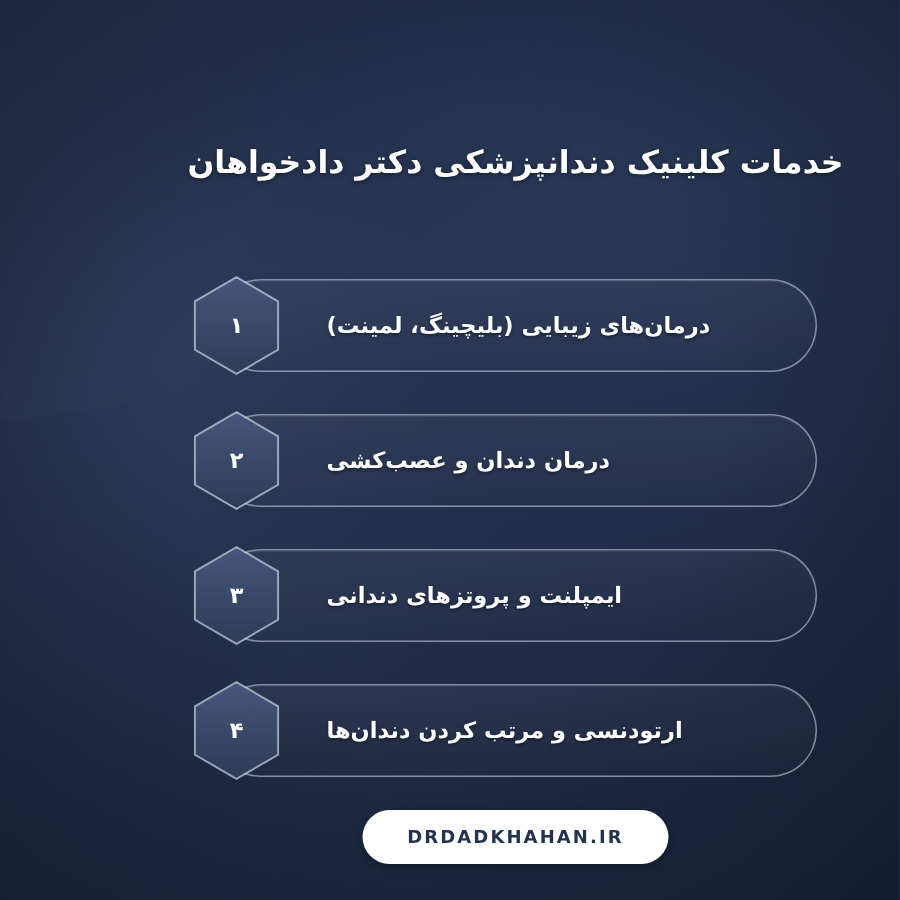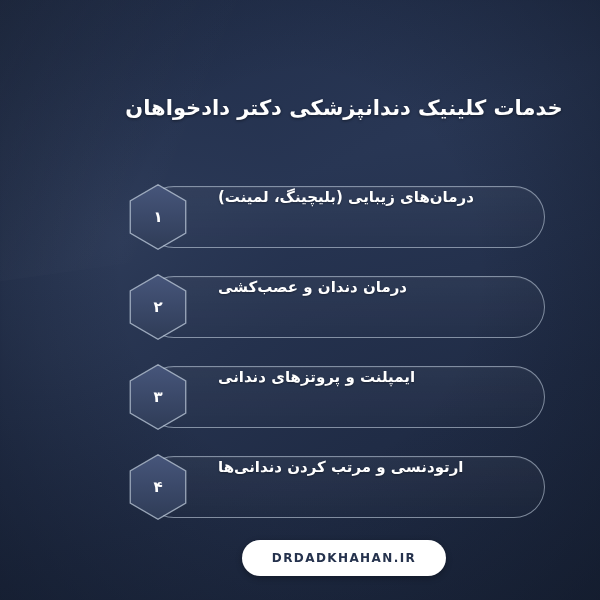--- a/index.html
+++ b/index.html
@@ -94,20 +94,21 @@
   }
 
   .pill {
     position: absolute;
     inset: 0;
     border: 1px solid rgba(206,218,233,0.55);
     border-radius: 31px;
     background: linear-gradient(180deg, rgba(255,255,255,0.045), rgba(255,255,255,0.012));
     box-shadow: inset 0 1px 0 rgba(255,255,255,0.06);
     display: flex;
+    align-items: center;
     justify-content: flex-end;
     padding-right: 26px;
     padding-left: 74px;
     box-sizing: border-box;
   }
 
   .pill-label {
     color: #ffffff;
     font-size: 15px;
     font-weight: bold;
@@ -225,21 +226,21 @@
           <div class="hex-wrap">
             <div class="hex-outer"></div>
             <div class="hex-inner"></div>
           </div>
           <span class="badge-num">۳</span>
         </div>
       </div>
 
       <div class="row">
         <div class="pill">
-          <span class="pill-label">ارتودنسی و مرتب کردن دندانی‌ها</span>
+          <span class="pill-label">ارتودنسی و مرتب کردن دندان‌ها</span>
         </div>
         <div class="badge">
           <div class="hex-wrap">
             <div class="hex-outer"></div>
             <div class="hex-inner"></div>
           </div>
           <span class="badge-num">۴</span>
         </div>
       </div>
 

